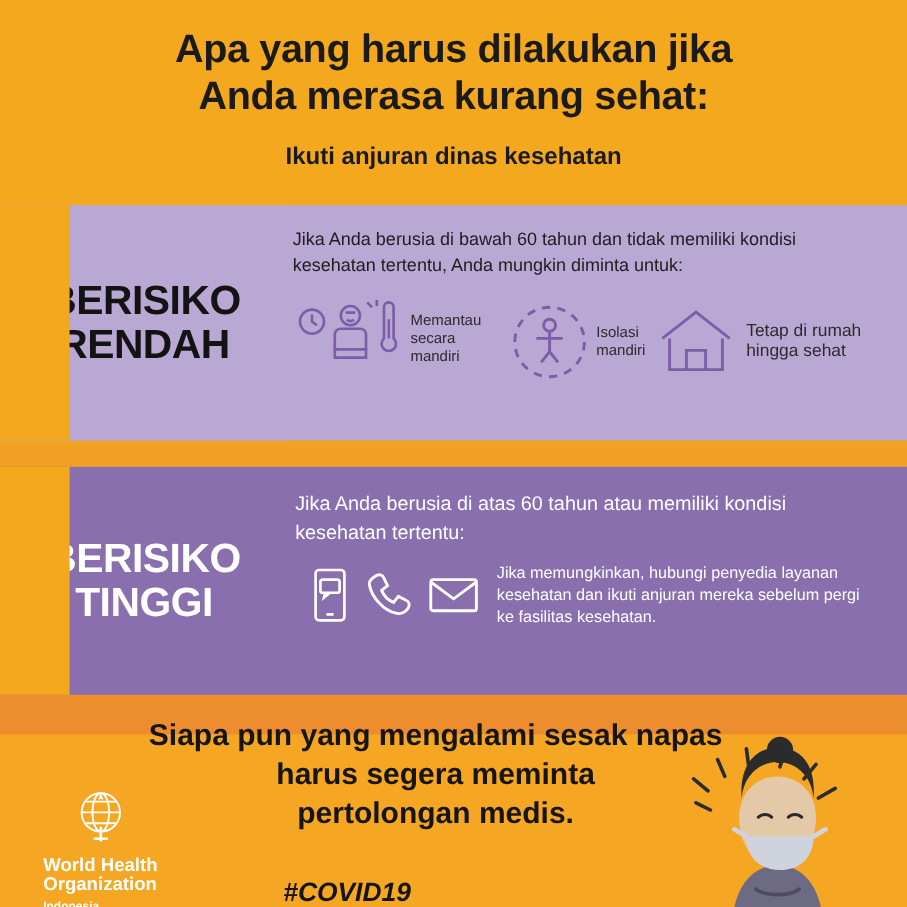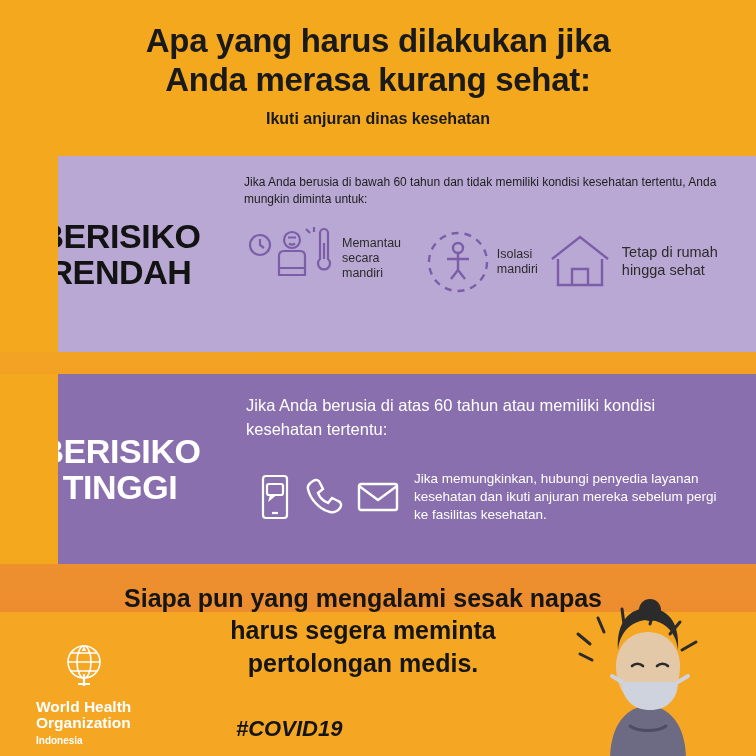--- a/index.html
+++ b/index.html
@@ -22,22 +22,22 @@
     text-align: center;
   }
   .header h1 {
     font-size: 33px;
     line-height: 1.18;
     font-weight: bold;
     color: #1a1a1a;
     letter-spacing: -0.3px;
   }
   .header h2 {
-    margin-top: 10px;
-    font-size: 16px;
+    margin-top: 20px;
+    font-size: 20px;
     font-weight: bold;
     color: #1a1a1a;
   }
 
   
   .band {
     position: relative;
     display: flex;
     align-items: stretch;
   }
@@ -69,21 +69,21 @@
     position: absolute;
     left: 0; top: 0;
     width: 58px; height: 100%;
     background: #f4a81d;
   }
   .low-inner {
     flex: 1;
     padding: 18px 24px 14px 4px;
   }
   .low-text {
-    font-size: 12px;
+    font-size: 15px;
     line-height: 1.45;
     color: #1d1d1d;
   }
   .low-icons {
     display: flex;
     align-items: flex-end;
     gap: 6px;
     margin-top: 14px;
   }
   .ic-item { display: flex; align-items: center; gap: 6px; }
@@ -130,21 +130,21 @@
   }
   .high-text {
     font-size: 16.5px;
     line-height: 1.45;
     color: #ffffff;
   }
   .high-row {
     display: flex;
     align-items: center;
     gap: 14px;
-    margin-top: 28px;
+    margin-top: 12px;
   }
   .high-icons { display: flex; align-items: center; gap: 12px; flex: 0 0 auto; padding-left: 12px;}
   .high-note {
     font-size: 13.5px;
     line-height: 1.34;
     color: #ffffff;
   }
 
   
   .footer {

